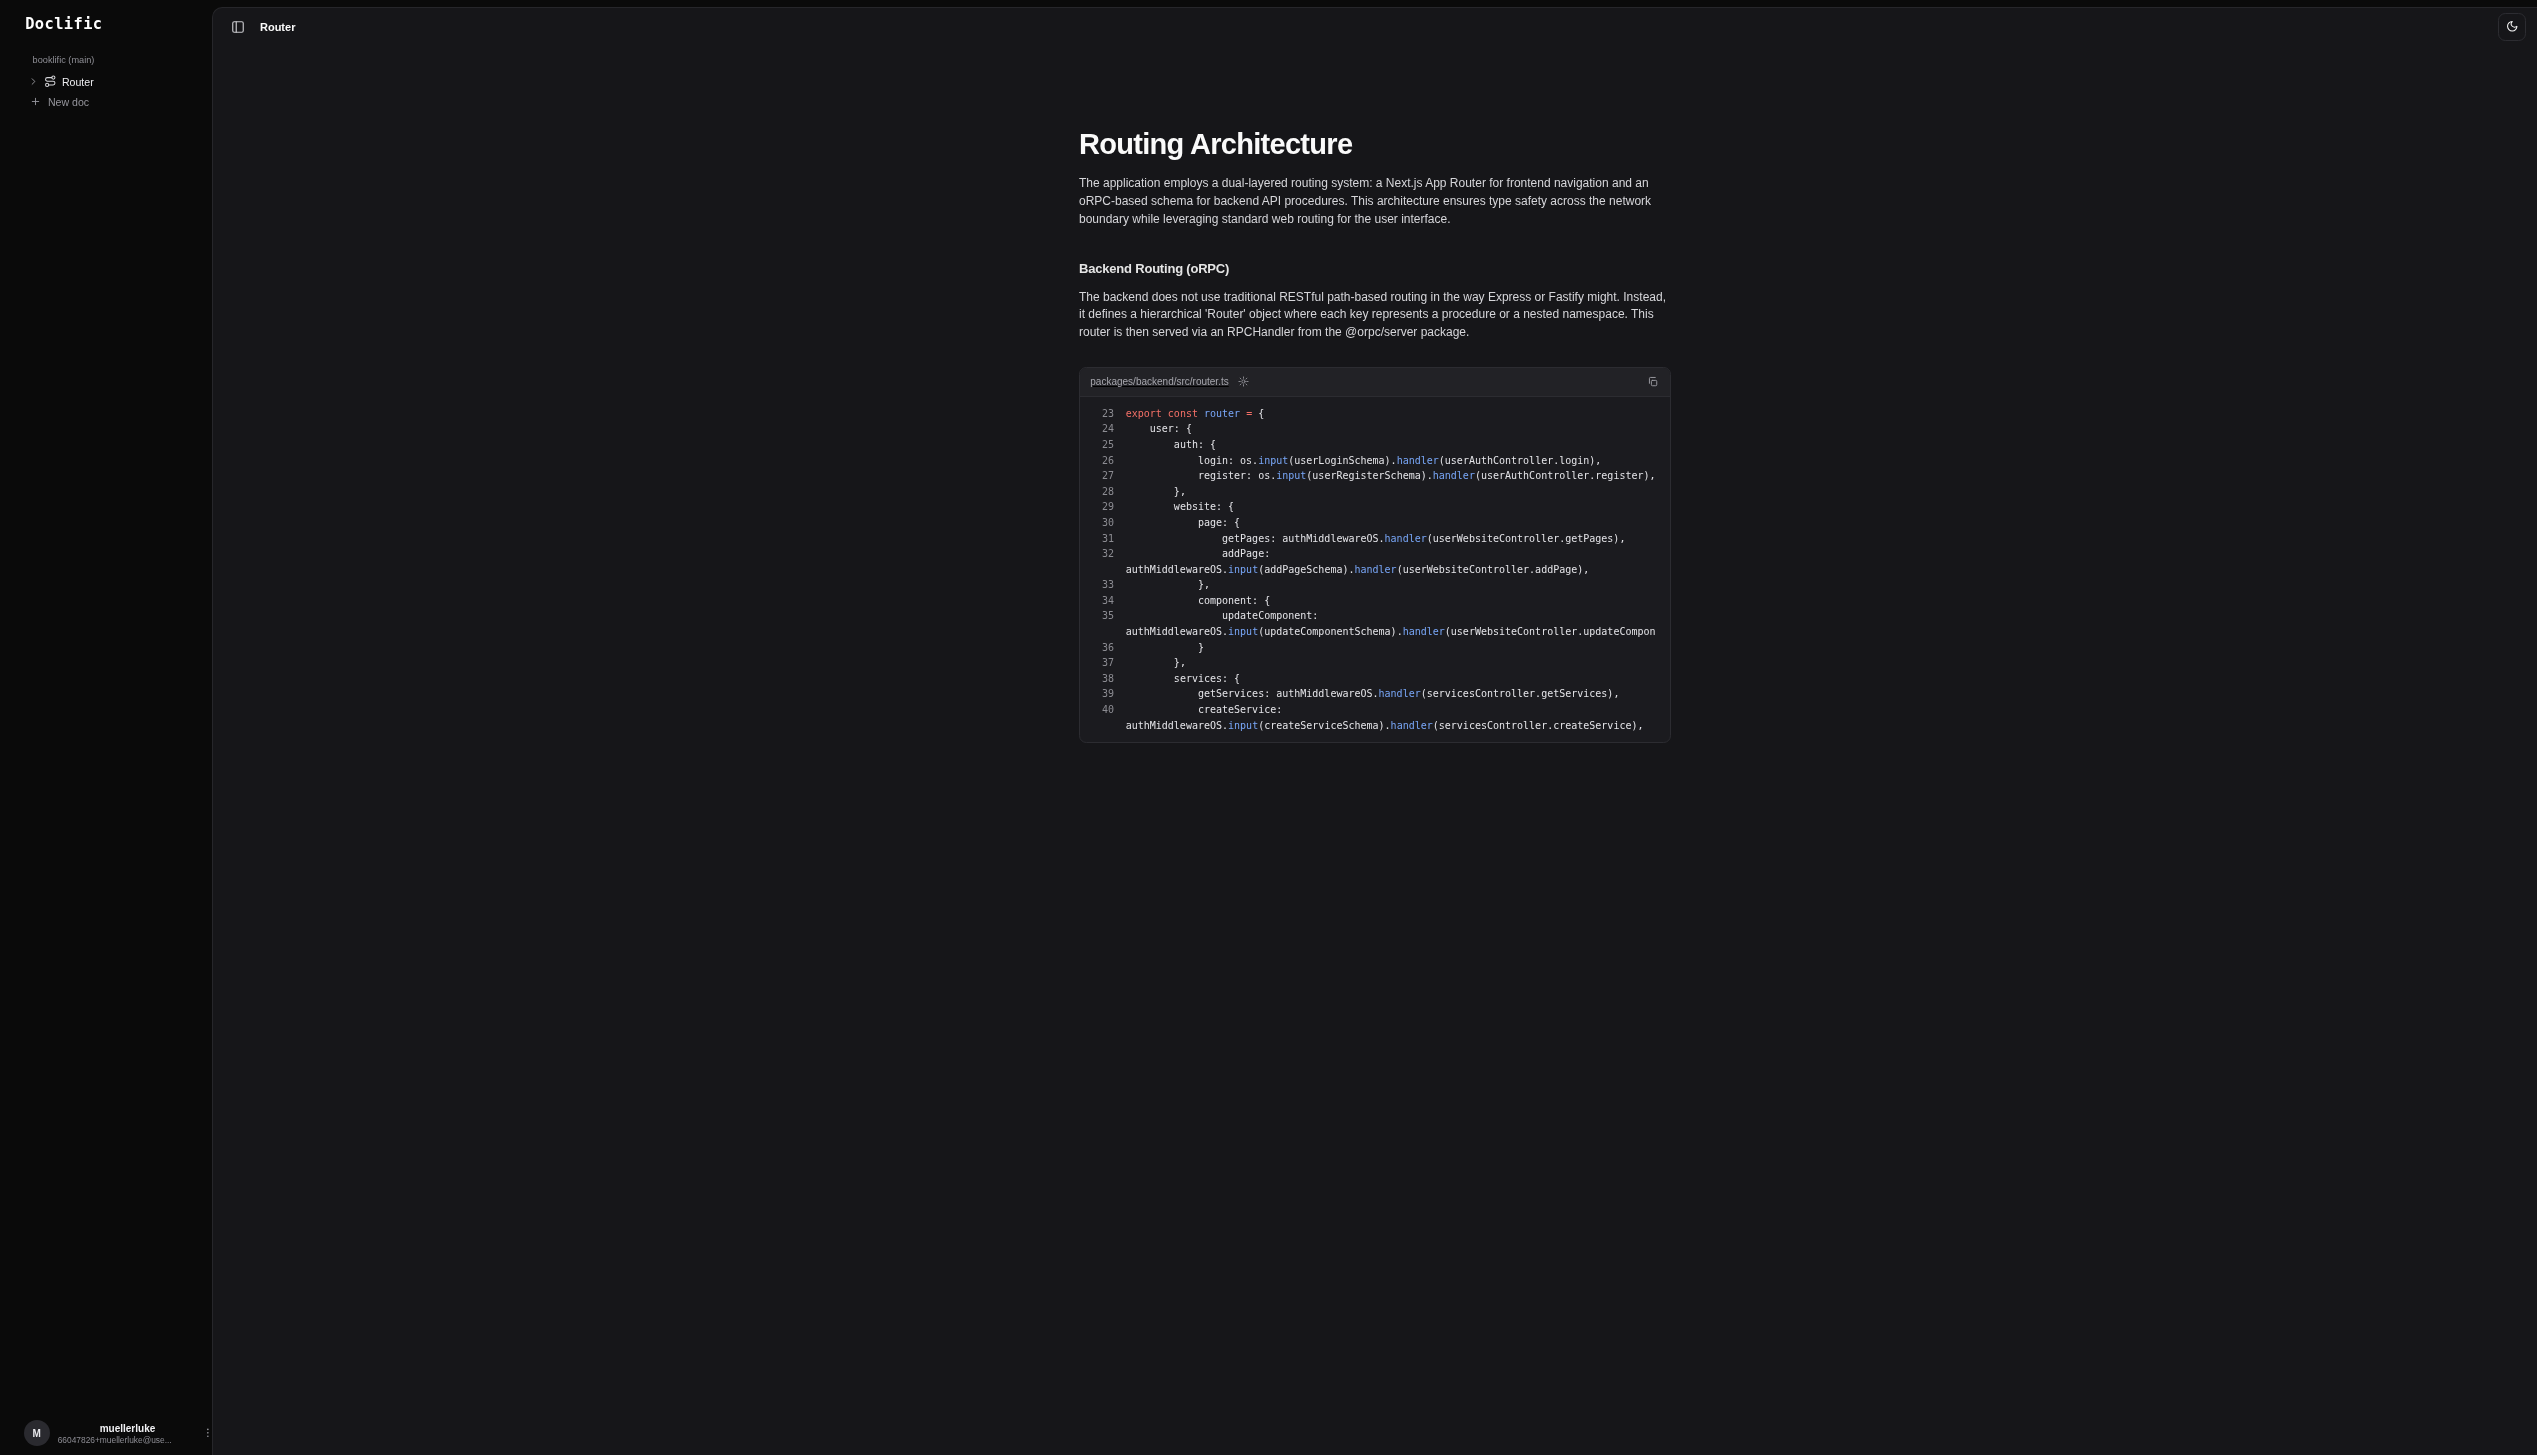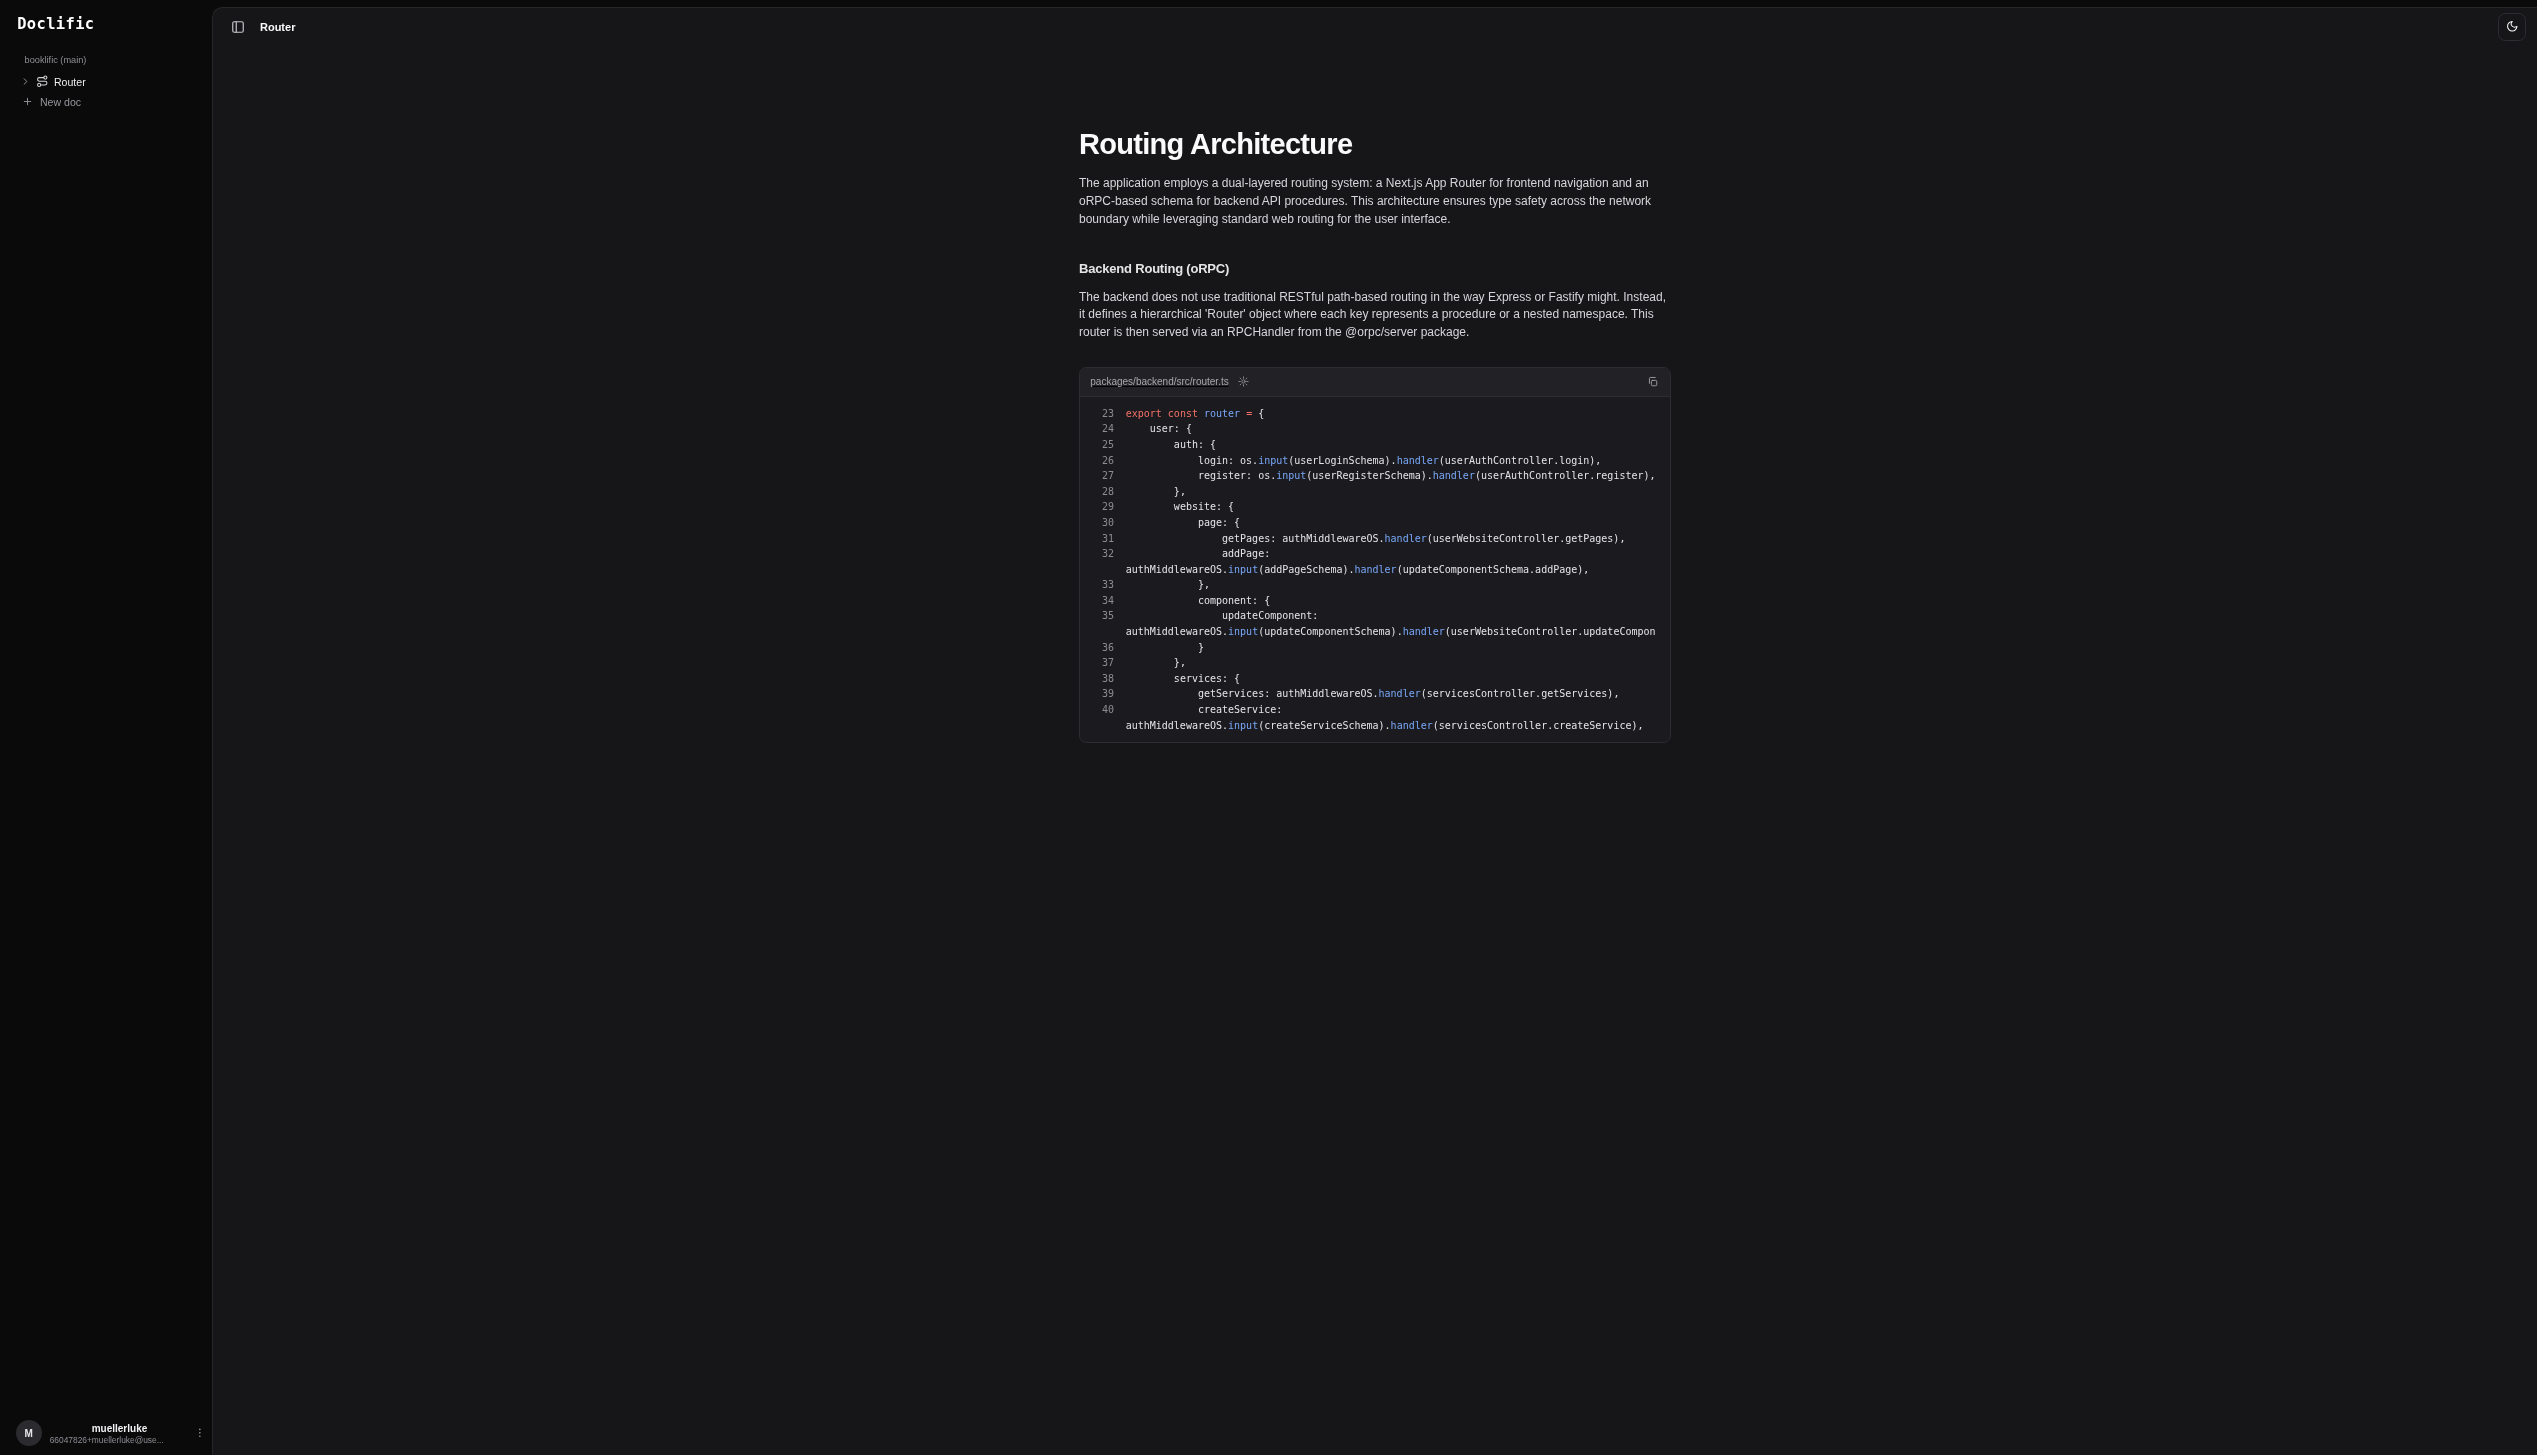--- a/index.html
+++ b/index.html
@@ -1,20 +1,20 @@
 <!DOCTYPE html>
 <html style="font-size:11.7px"><head>
 <meta charset="utf-8">
 <style>
   * { box-sizing: border-box; margin: 0; padding: 0; }
   html, body { width: 1269px; height: 728px; overflow: hidden; background: #0a0a0a;
     font-family: "Liberation Sans", sans-serif; }
 
   
-  .sidebar { position: fixed; left: 4px; top: 0; width: 212px; height: 100%; background: #0a0a0a; }
+  .sidebar { position: fixed; left: 12px; top: 0; width: 212px; height: 100%; background: #0a0a0a; }
   .logo { padding: 14.7px 0 0 13.2px; font-family: "DejaVu Sans Mono", monospace;
     font-weight: 700; font-size: 15.4px; color: #ffffff; letter-spacing: 0.4px; }
   .workspace-label { margin-top: 22px; padding-left: 20.6px; font-size: 9.2px; color: #8f8f96; }
   .tree-row { display: flex; align-items: center; height: 25px; margin: 4.4px 5.9px 0 10.3px;
     padding-left: 5.9px; gap: 5.1px; color: #ededf0; font-size: 10.6px; font-weight: 500;
     border-radius: 5.9px; cursor: pointer; }
   .new-doc { display: flex; gap: 7.3px; margin: 1.5px 5.9px 0 10.3px;
     padding-left: 7.3px; height: 25px; color: #95959c; font-size: 10.6px; border-radius: 5.9px; cursor: pointer; }
   .user-row { position: absolute; bottom: 8.8px; left: 11.7px; right: 7.3px;
     display: flex; align-items: center; gap: 8px; }
@@ -183,21 +183,21 @@
           <div class="code-line">
             <span class="ln">30</span>
             <span class="code-text"><span class="tok-pl">            page: {</span></span>
           </div>
           <div class="code-line">
             <span class="ln">31</span>
             <span class="code-text"><span class="tok-pl">                getPages: authMiddlewareOS.</span><span class="tok-fn">handler</span><span class="tok-pl">(userWebsiteController.getPages),</span></span>
           </div>
           <div class="code-line">
             <span class="ln">32</span>
-            <span class="code-text"><span class="tok-pl">                addPage: authMiddlewareOS.</span><span class="tok-fn">input</span><span class="tok-pl">(addPageSchema).</span><span class="tok-fn">handler</span><span class="tok-pl">(updateComponentSchema.addPage),</span></span>
+            <span class="code-text"><span class="tok-pl">                addPage: authMiddlewareOS.</span><span class="tok-fn">input</span><span class="tok-pl">(addPageSchema).</span><span class="tok-fn">handler</span><span class="tok-pl">(userWebsiteController.addPage),</span></span>
           </div>
           <div class="code-line">
             <span class="ln">33</span>
             <span class="code-text"><span class="tok-pl">            },</span></span>
           </div>
           <div class="code-line">
             <span class="ln">34</span>
             <span class="code-text"><span class="tok-pl">            component: {</span></span>
           </div>
           <div class="code-line">

